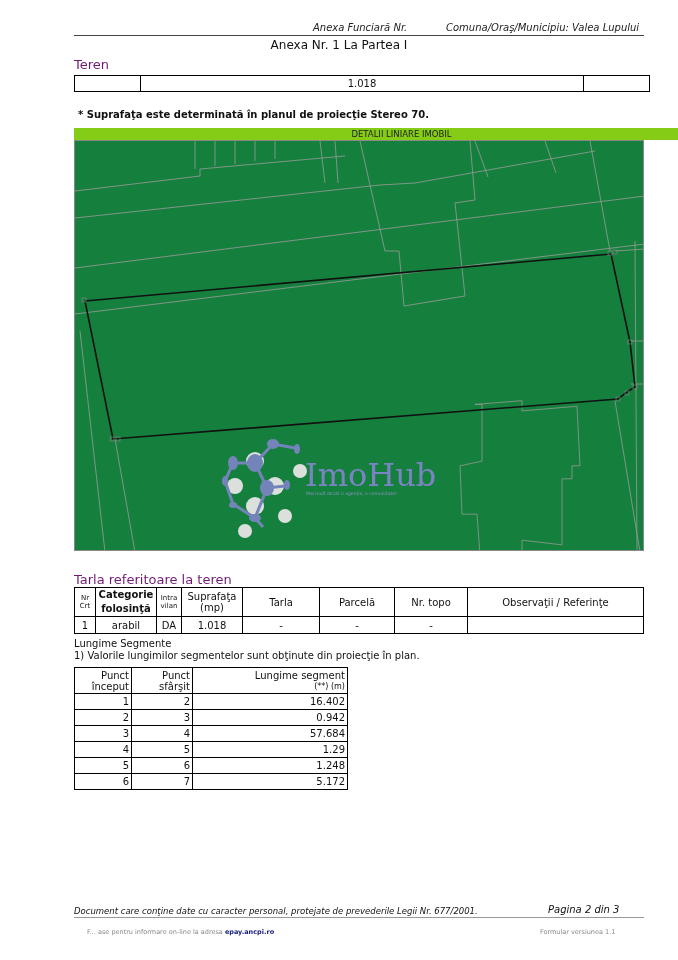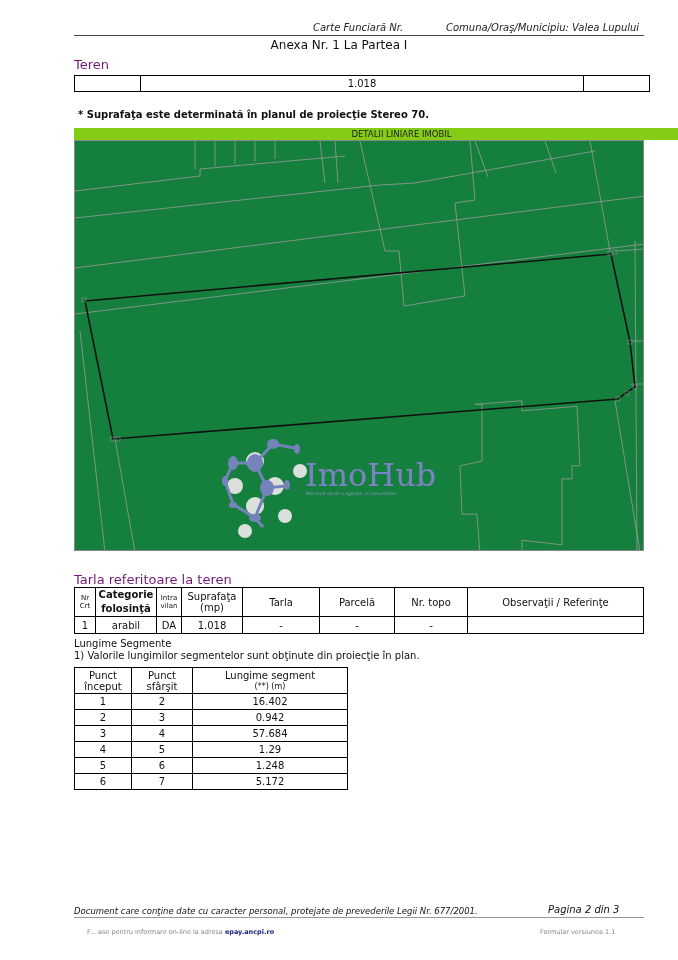--- a/index.html
+++ b/index.html
@@ -15,30 +15,30 @@
   .teren-tbl { left:74px; top:75px; width:576px; }
   .teren-tbl td { height:15px; text-align:center; }
   .note { font-size:10px; top:109px; left:78px;font-weight:bold; }
   .map-title { left:74px; top:128px; width:655px; height:12px; background:#84cc16;
                font-size:8.5px; text-align:center; line-height:12px; color:#222; }
   .map { left:74px; top:140px; width:570px; height:411px; border:1px solid #888; box-sizing:border-box; overflow:hidden; background:#15803d;}
   .date-tbl { left:74px; top:587px; width:570px; }
   .date-tbl td { text-align:center;margin-left:12px; }
   .small { font-size:7px; line-height:8px; }
   .seg-tbl { left:74px; top:667px; width:274px; }
-  .seg-tbl td { text-align:center; height:15px; padding-right:2px; }
+  .seg-tbl td { text-align:right; height:15px; padding-right:2px; }
   .footer-line { left:74px; width:570px; top:917px; border-top:1px solid #999; }
   .footer-text { font-size:8.5px; font-style:italic; top:906px; color:#111; }
   .footer-small { font-size:6.5px; color:#888; top:928px; }
   .link { color:#1a237e; font-weight:bold; }
 </style>
 </head>
 <body>
 
-<div class="abs hdr-text" style="left:313px;">Carte Funciară Nr.</div>
+<div class="abs hdr-text" style="left:313px;">Anexa Funciară Nr.</div>
 <div class="abs hdr-text" style="left:446px;">Comuna/Oraş/Municipiu: Valea Lupului</div>
 <div class="abs hdr-line"></div>
 <div class="abs anexa">Anexa Nr. 1 La Partea I</div>
 
 <div class="abs section-title" style="left:74px; top:57px;">Teren</div>
 <table class="abs teren-tbl">
   <tbody>
   <tr>
     <td></td>
     <td>1.018</td>

